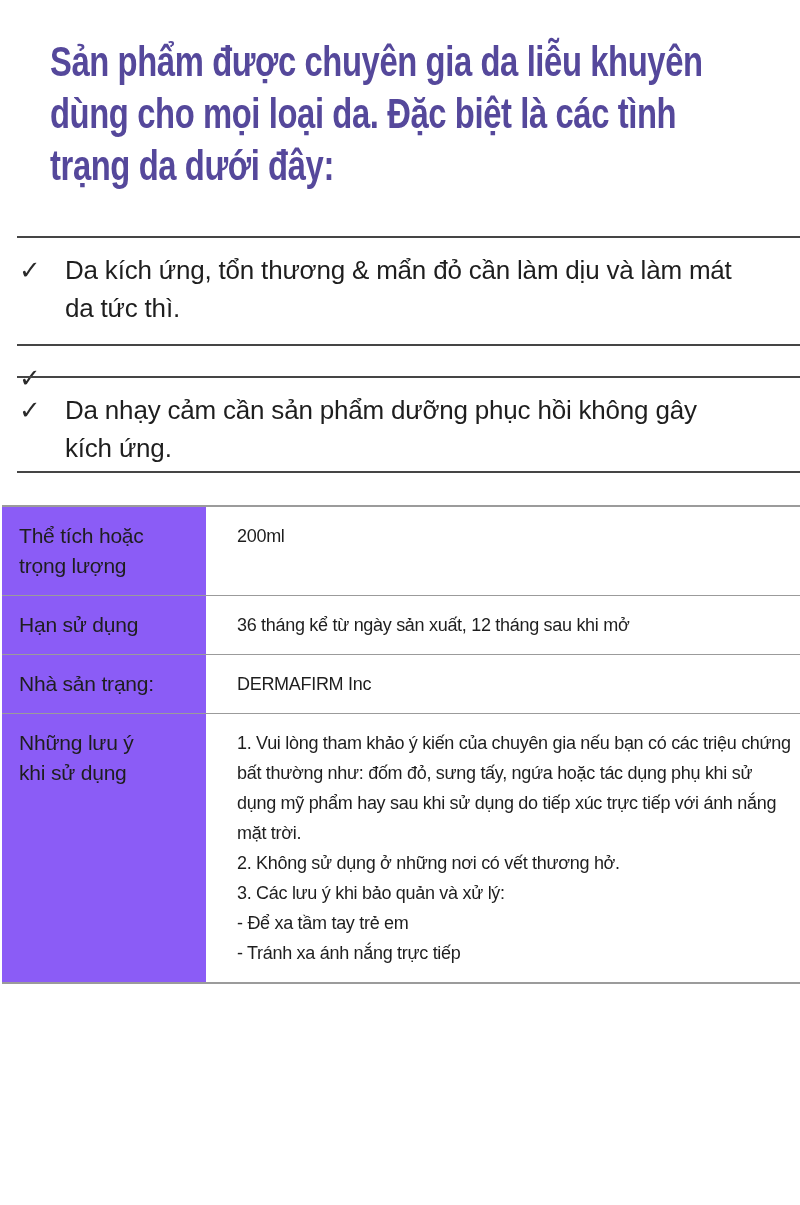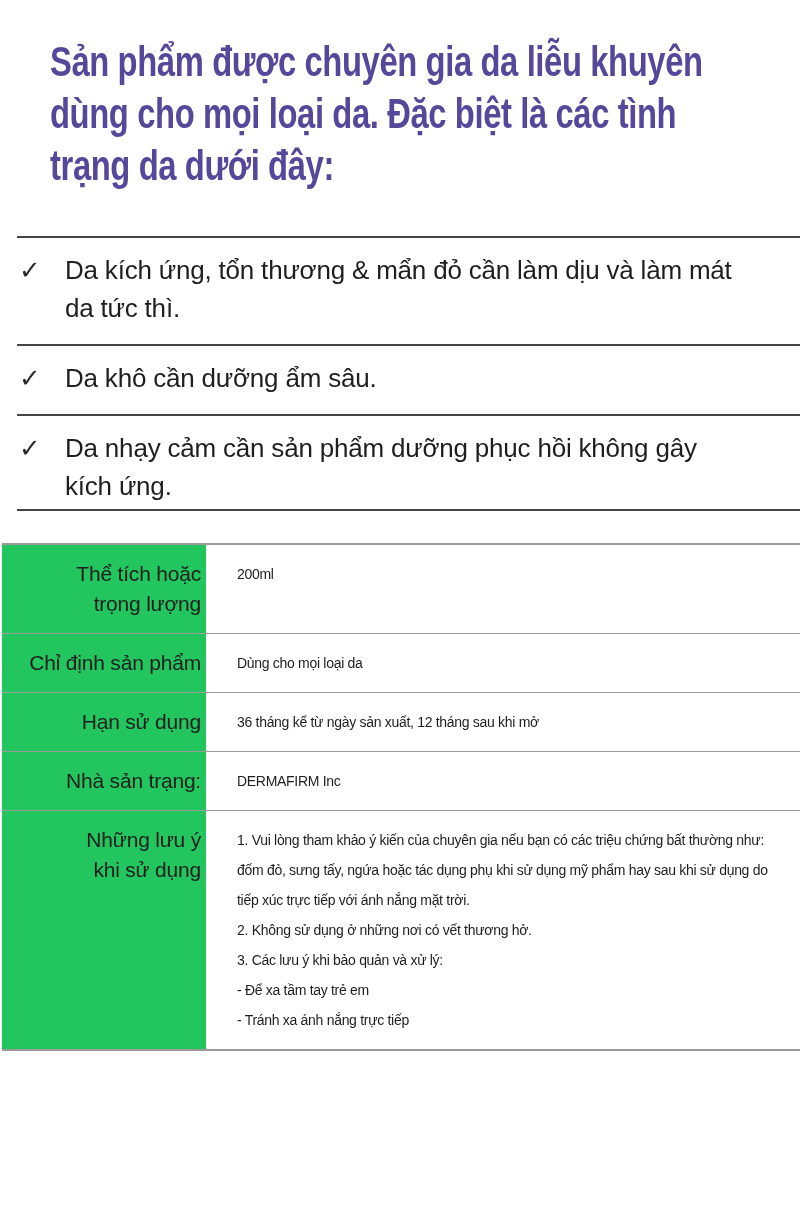--- a/index.html
+++ b/index.html
@@ -51,35 +51,35 @@
   .spec-table {
     margin: 32px 0 0 2px;
     width: 798px;
     border-collapse: collapse;
     border-top: 2px solid #9b9b9b;
     border-bottom: 2px solid #9b9b9b;
   }
   .spec-table tr { border-top: 1.5px solid #9b9b9b; }
   .spec-table tr:first-child { border-top: none; }
   .spec-table th {
-    background: #22c55e;
+    background: #8b5cf6;
     width: 204px;
     font-weight: normal;
-    text-align: right;
+    text-align: left;
     vertical-align: top;
     padding: 14px 5px 14px 17px;
     font-size: 21px;
     line-height: 30px;
     letter-spacing: -0.2px;
     white-space: pre;
   }
   .spec-table td {
     vertical-align: top;
     padding: 14px 8px 14px 31px;
-    font-size: 14px;
+    font-size: 18px;
     line-height: 30px;
     letter-spacing: -0.3px;
     white-space: pre-line;
   }
 </style>
 </head>
 <body>
 
 <div class="page">
 
@@ -87,38 +87,33 @@
 dùng cho mọi loại da. Đặc biệt là các tình
 trạng da dưới đây:</div>
 
   <ul class="checklist">
     <li>
       <span class="check-glyph">✓</span>
       <span>Da kích ứng, tổn thương &amp; mẩn đỏ cần làm dịu và làm mát da tức thì.</span>
     </li>
     <li>
       <span class="check-glyph">✓</span>
-      <span>Da khô cần dưỡng ẩm sâu.</span>
     </li>
     <li>
       <span class="check-glyph">✓</span>
       <span>Da nhạy cảm cần sản phẩm dưỡng phục hồi không gây kích ứng.</span>
     </li>
   </ul>
 
   <table class="spec-table">
     <tbody>
       <tr>
         <th>Thể tích hoặc
 trọng lượng</th>
         <td>200ml</td>
-      </tr>
-      <tr>
-        <th>Chỉ định sản phẩm</th>
-        <td>Dùng cho mọi loại da</td>
       </tr>
       <tr>
         <th>Hạn sử dụng</th>
         <td>36 tháng kể từ ngày sản xuất, 12 tháng sau khi mở</td>
       </tr>
       <tr>
         <th>Nhà sản trạng:</th>
         <td>DERMAFIRM Inc</td>
       </tr>
       <tr>

